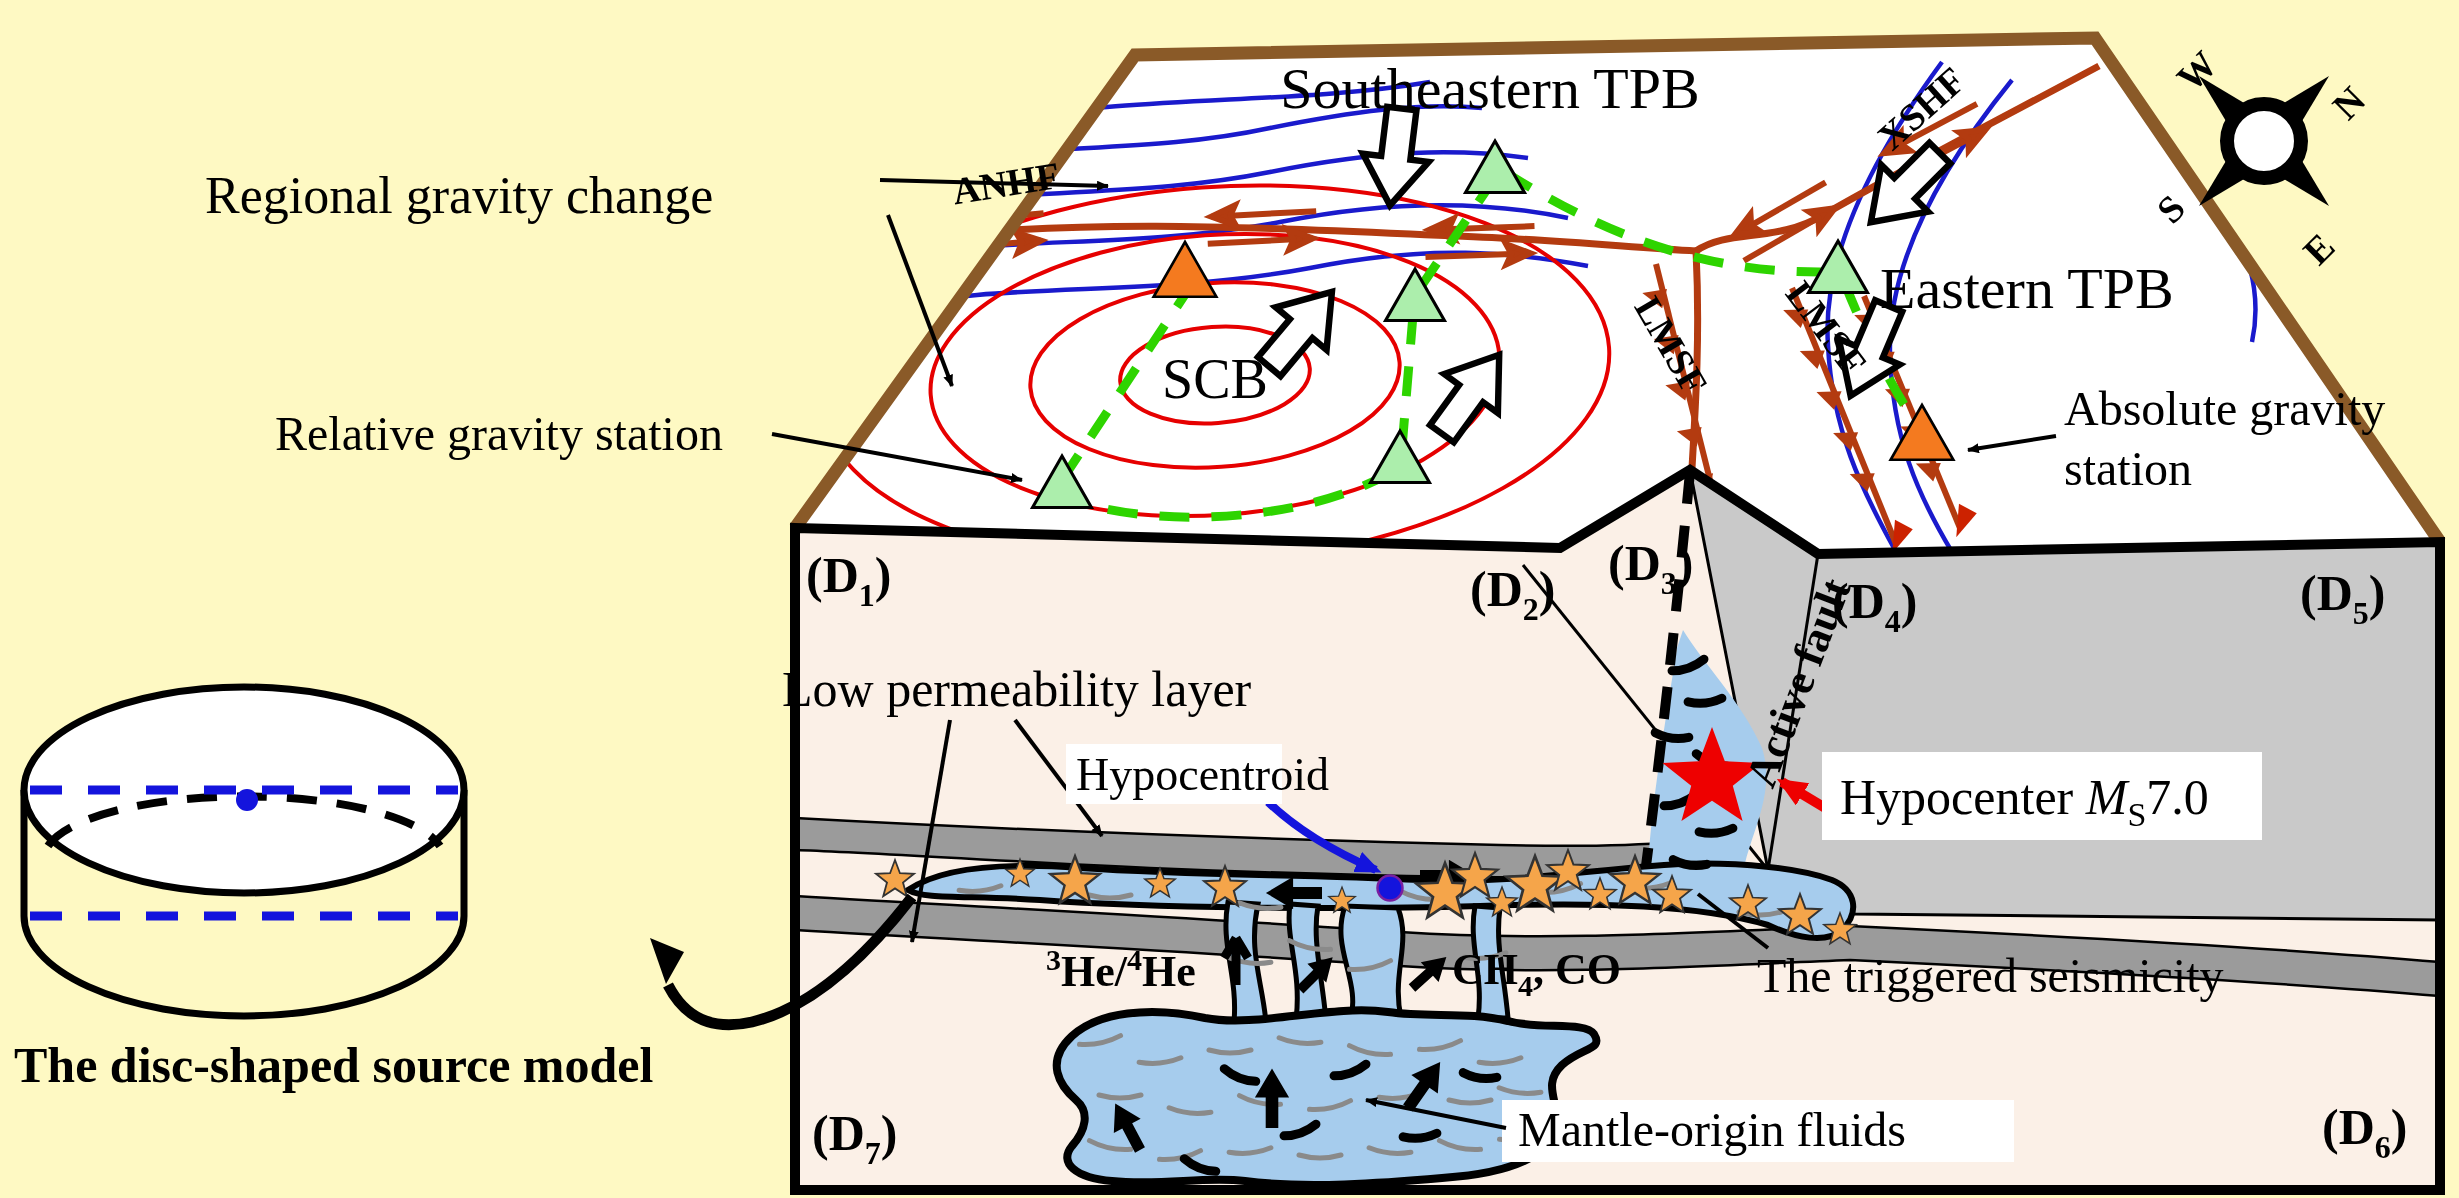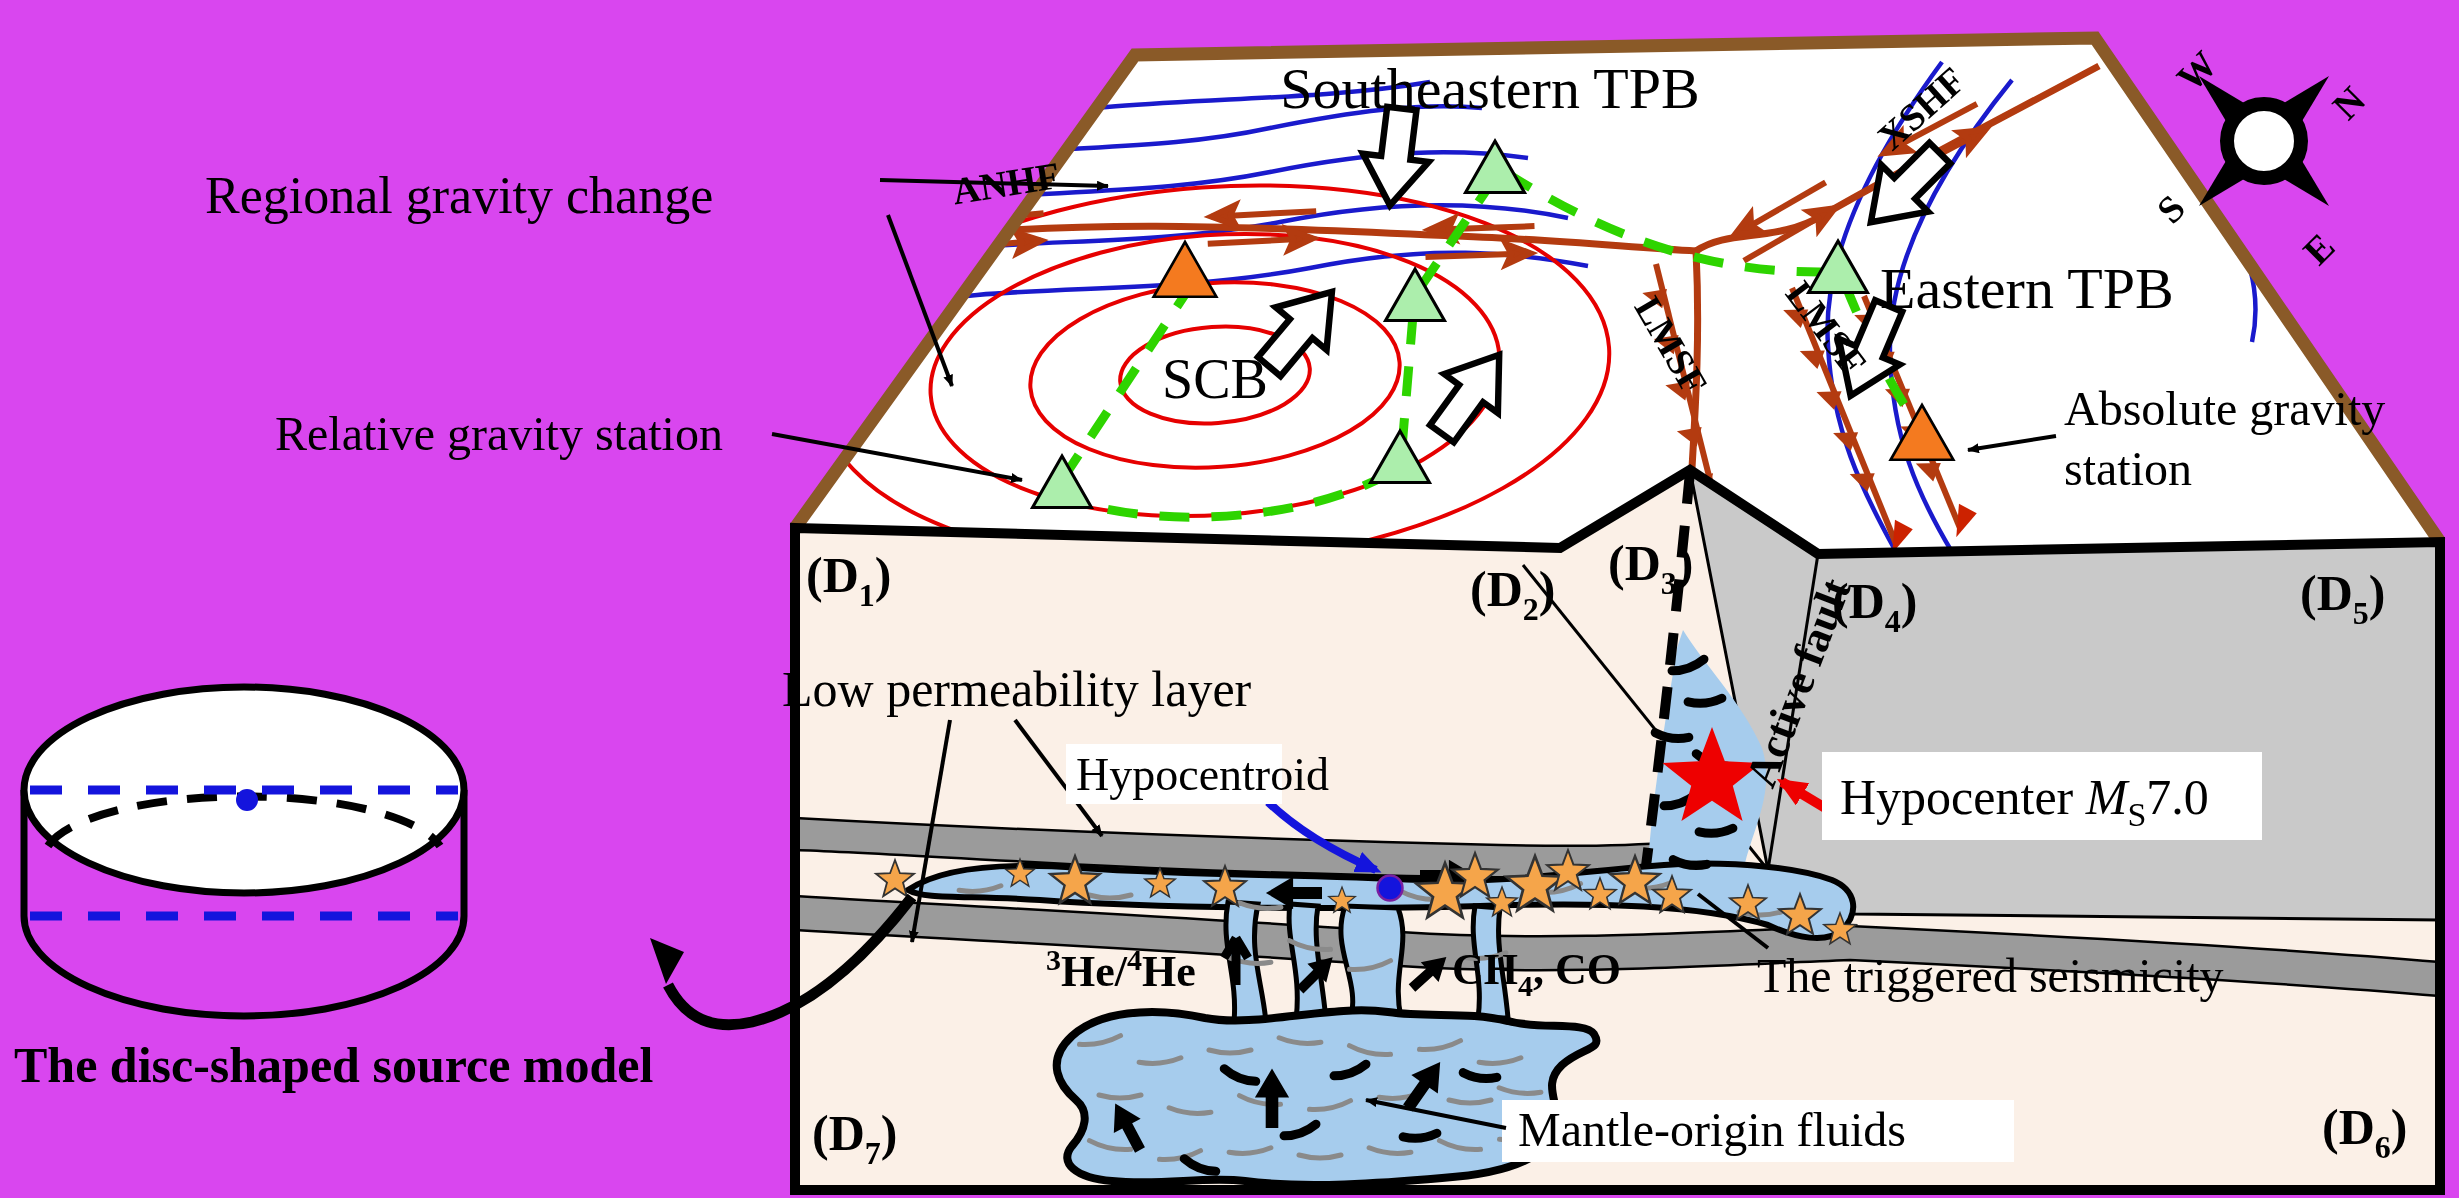--- a/index.html
+++ b/index.html
@@ -1,16 +1,16 @@
 <!DOCTYPE html>
 <html><head>
 <meta charset="utf-8">
 <style>
   html,body{margin:0;padding:0;background:#ffffff;}
-  #stage{position:relative;width:2459px;height:1198px;background:#d946ef;overflow:hidden;}
+  #stage{position:relative;width:2459px;height:1198px;background:#fef9c3;overflow:hidden;}
   svg{position:absolute;left:0;top:0;}
   text{font-family:"Liberation Serif","DejaVu Serif",serif;fill:#000;}
   .ttl{font-size:58px;}
   .flt{font-size:38px;font-weight:bold;}
   .dlab{font-size:50px;font-weight:bold;}
   .dsub{font-size:32px;font-weight:bold;}
   .chem{font-size:44px;font-weight:bold;}
   .chsub{font-size:30px;font-weight:bold;}
 </style>
 </head>

